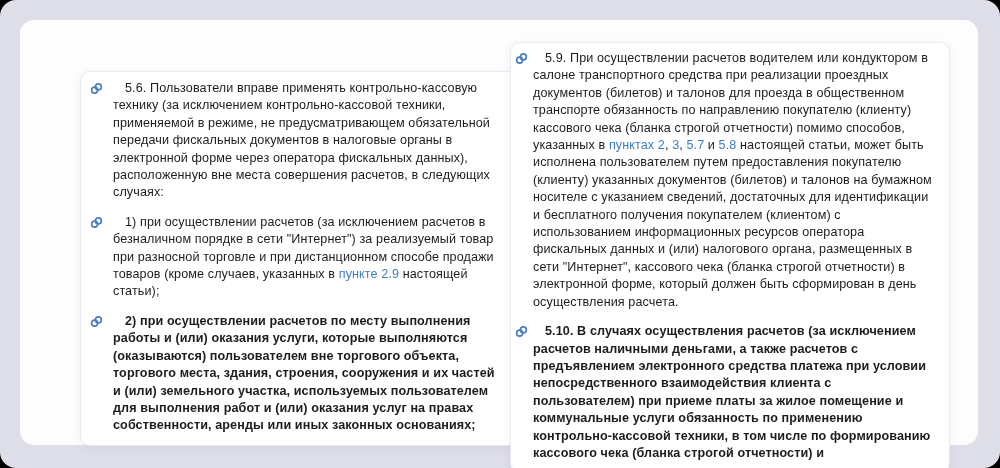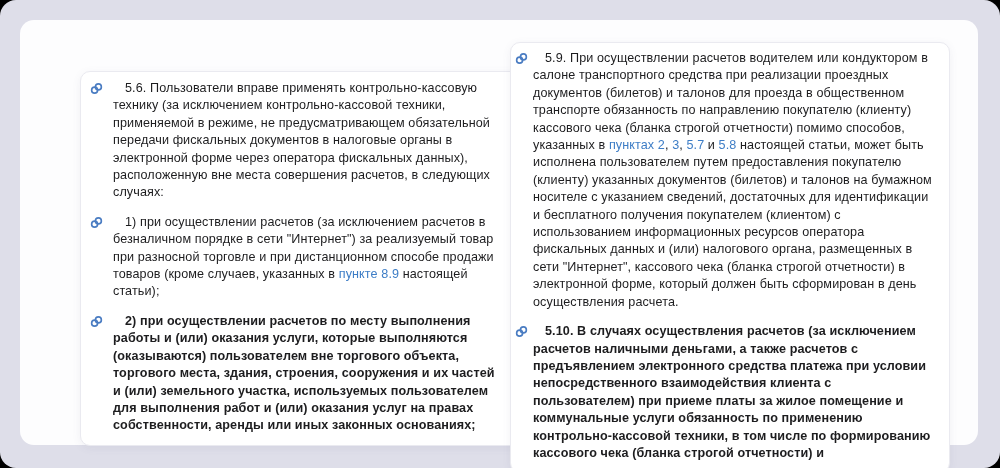--- a/index.html
+++ b/index.html
@@ -94,21 +94,21 @@
   </span>
 <p>5.6. Пользователи вправе применять контрольно-кассовую технику (за исключением контрольно-кассовой техники, применяемой в режиме, не предусматривающем обязательной передачи фискальных документов в налоговые органы в электронной форме через оператора фискальных данных), расположенную вне места совершения расчетов, в следующих случаях:</p>
           </div>
           <div class="para">
   <span class="anchor">
     <svg viewBox="0 0 24 24" width="13" height="13" fill="none" stroke="currentColor" stroke-width="3">
       <circle cx="8.5" cy="15" r="5.5"></circle>
       <circle cx="15.5" cy="9" r="5.5"></circle>
     </svg>
   </span>
-<p>1) при осуществлении расчетов (за исключением расчетов в безналичном порядке в сети "Интернет") за реализуемый товар при разносной торговле и при дистанционном способе продажи товаров (кроме случаев, указанных в <a class="link">пункте 8.9</a> настоящей статьи);</p>
+<p>1) при осуществлении расчетов (за исключением расчетов в безналичном порядке в сети "Интернет") за реализуемый товар при разносной торговле и при дистанционном способе продажи товаров (кроме случаев, указанных в <a class="link">пункте 2.9</a> настоящей статьи);</p>
           </div>
           <div class="para">
   <span class="anchor">
     <svg viewBox="0 0 24 24" width="13" height="13" fill="none" stroke="currentColor" stroke-width="3">
       <circle cx="8.5" cy="15" r="5.5"></circle>
       <circle cx="15.5" cy="9" r="5.5"></circle>
     </svg>
   </span>
 <p>2) при осуществлении расчетов по месту выполнения работы и (или) оказания услуги, которые выполняются (оказываются) пользователем вне торгового объекта, торгового места, здания, строения, сооружения и их частей и (или) земельного участка, используемых пользователем для выполнения работ и (или) оказания услуг на правах собственности, аренды или иных законных основаниях;</p>
           </div>

